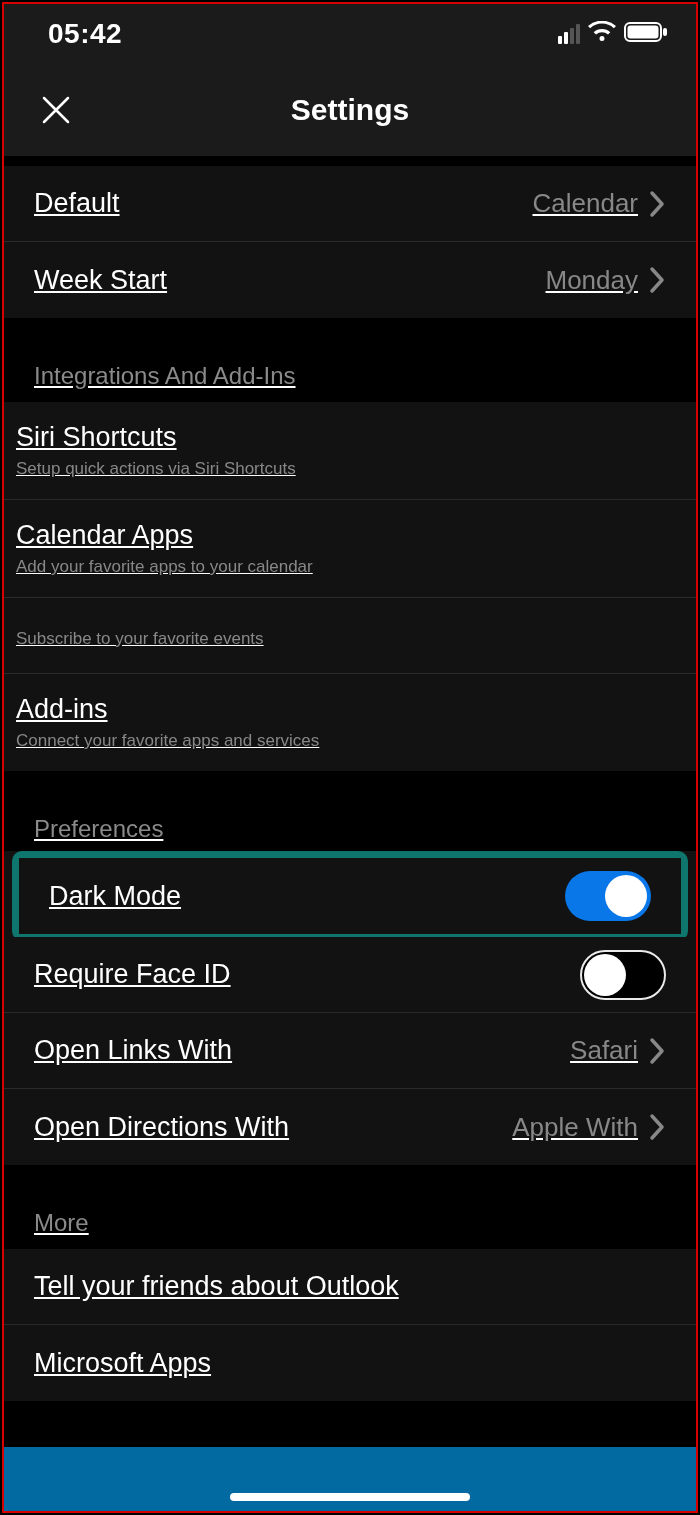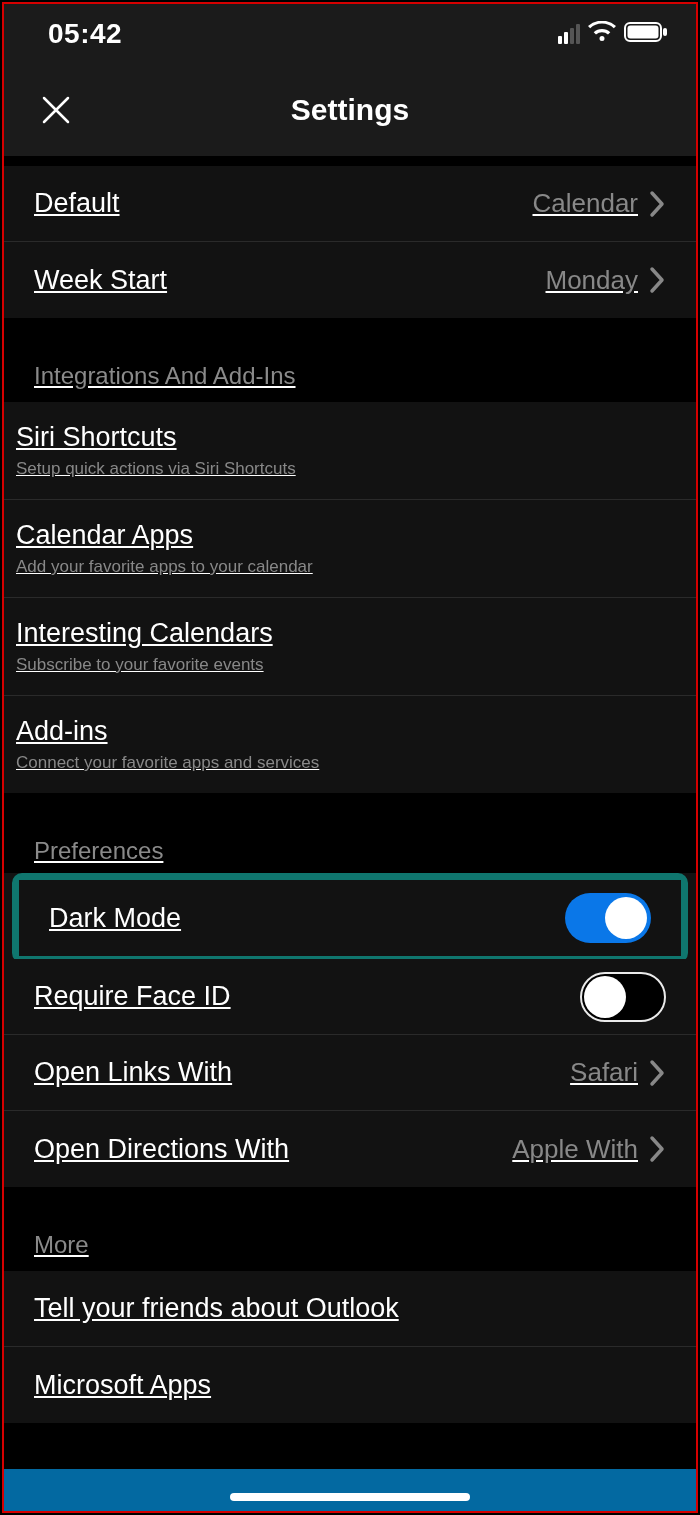--- a/index.html
+++ b/index.html
@@ -120,21 +120,20 @@
         </div>
       </div>
       <div class="row row-tall">
         <div class="left">
           <div class="label">Calendar Apps</div>
           <div class="sub">Add your favorite apps to your calendar</div>
         </div>
       </div>
       <div class="row row-tall">
         <div class="left">
-          <div class="label">Interesting Calendars</div>
           <div class="sub">Subscribe to your favorite events</div>
         </div>
       </div>
       <div class="row row-tall">
         <div class="left">
           <div class="label">Add-ins</div>
           <div class="sub">Connect your favorite apps and services</div>
         </div>
       </div>
     </div>

